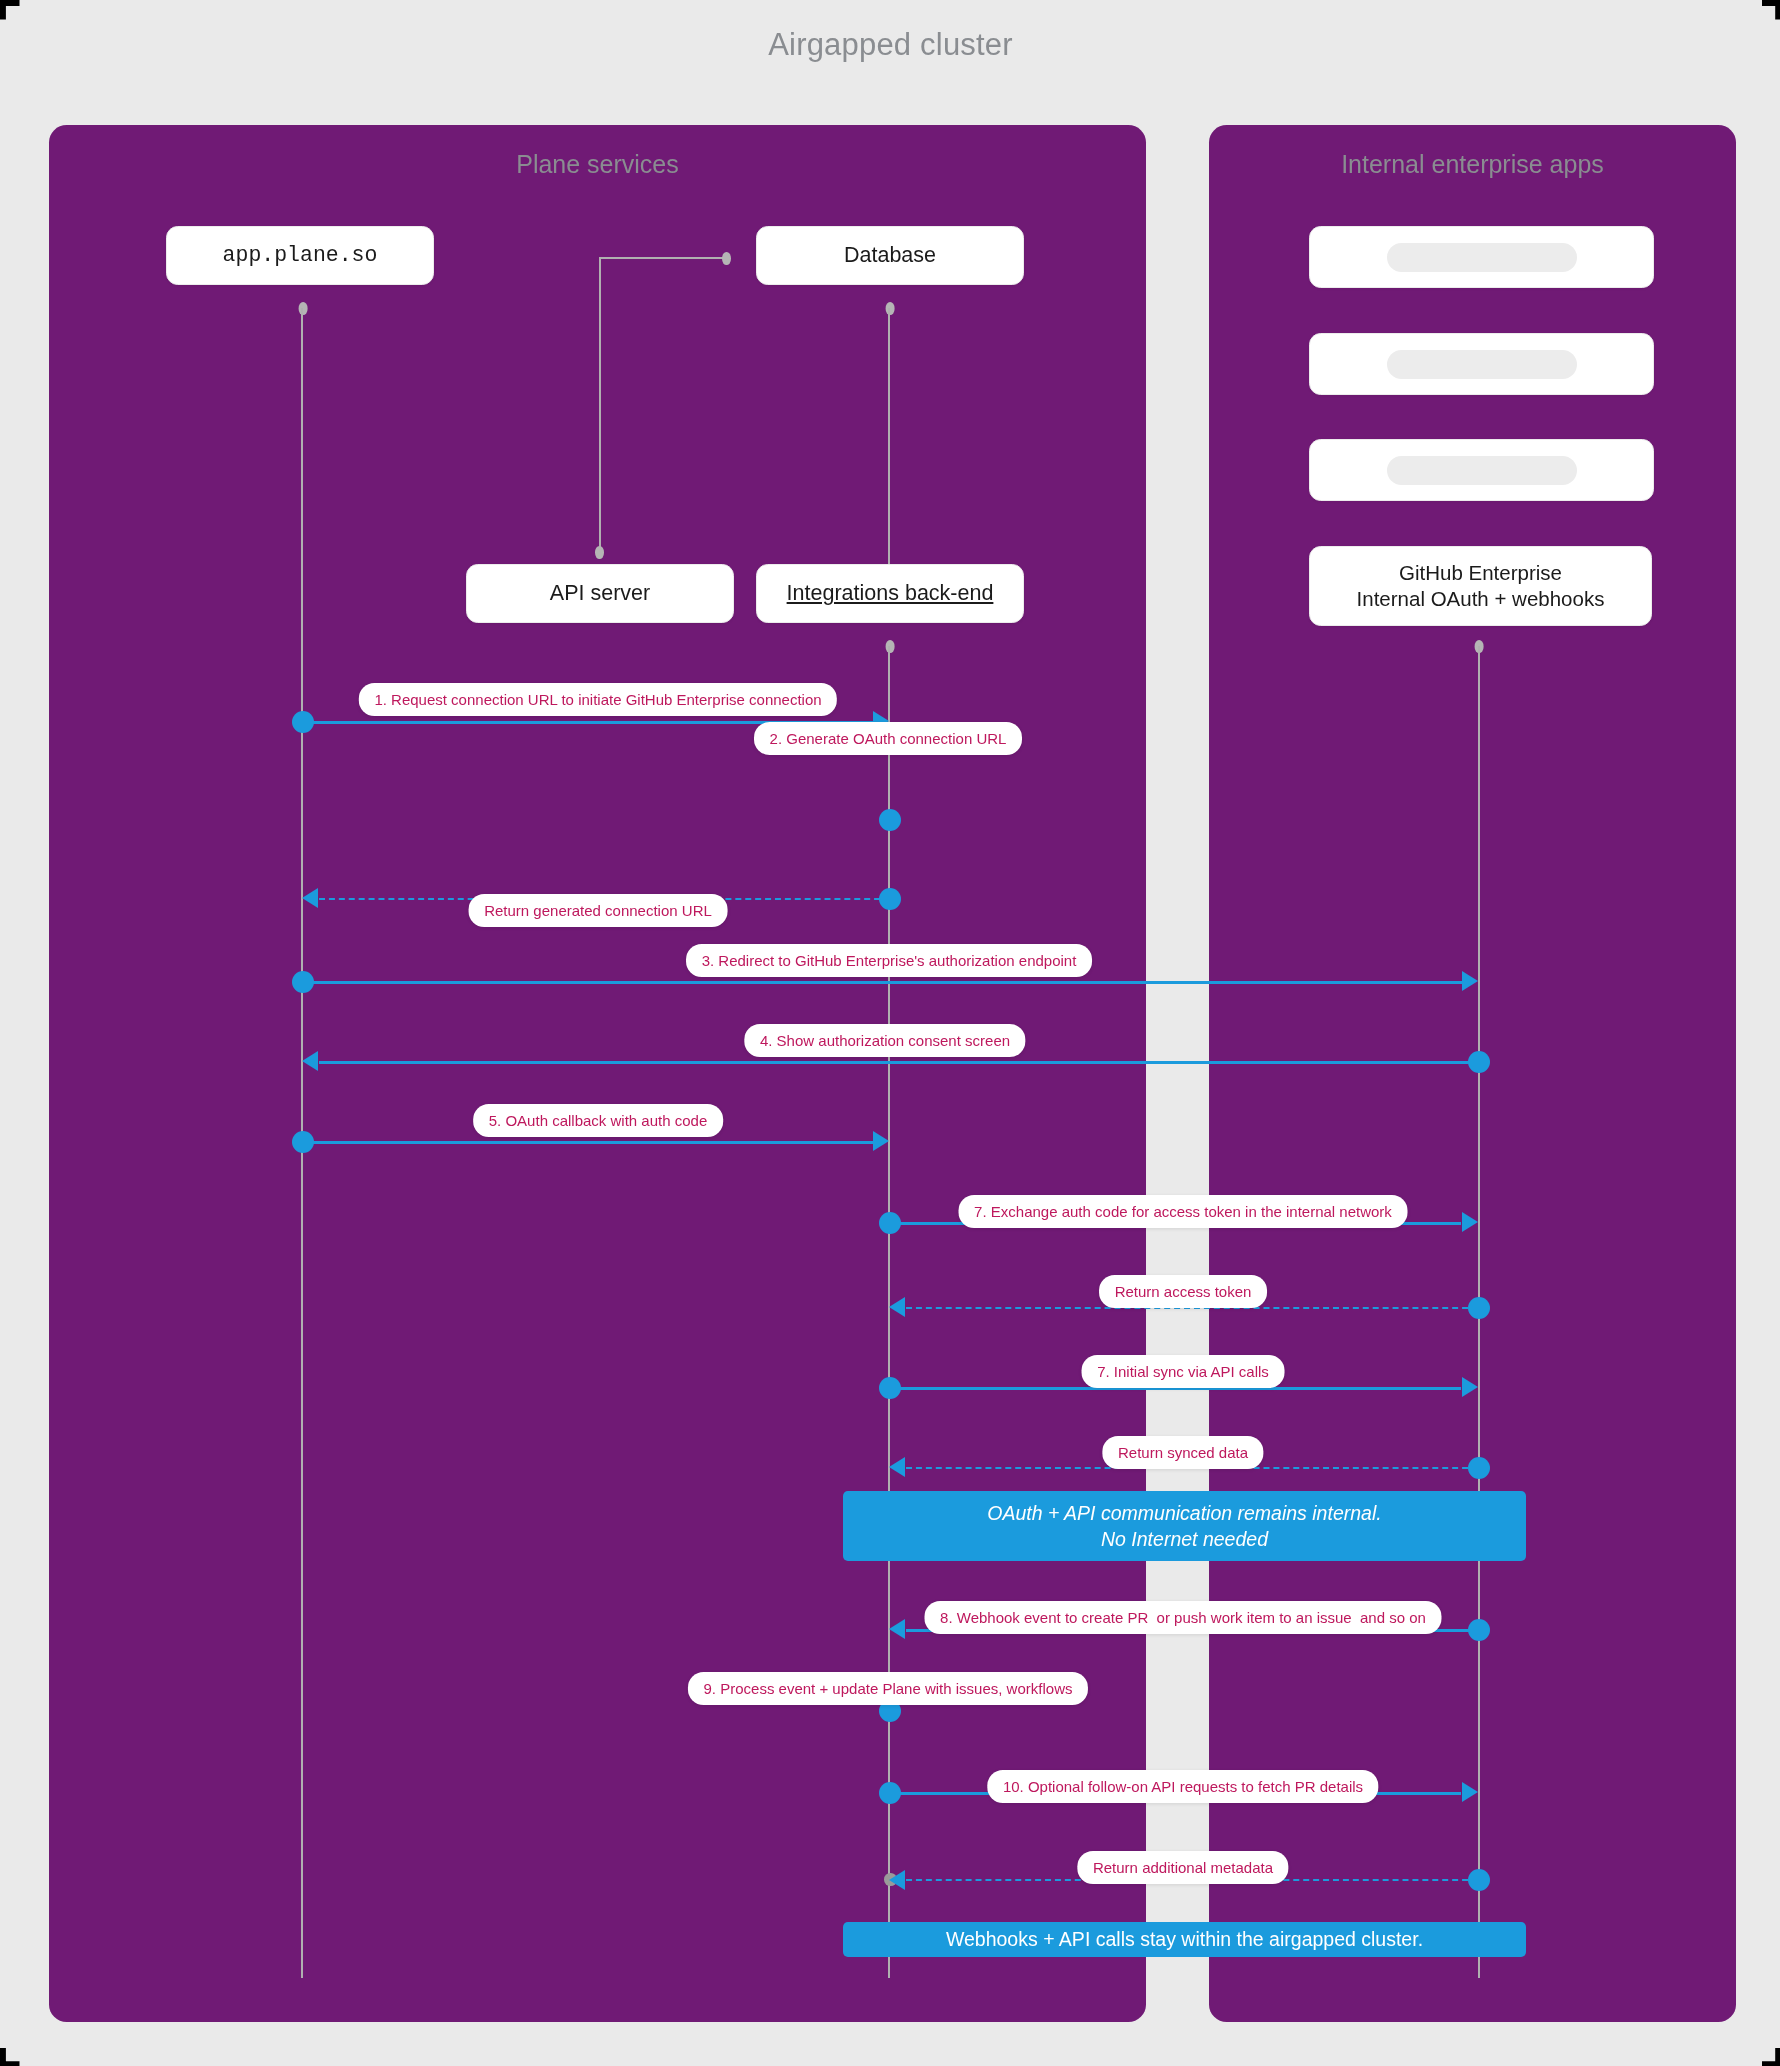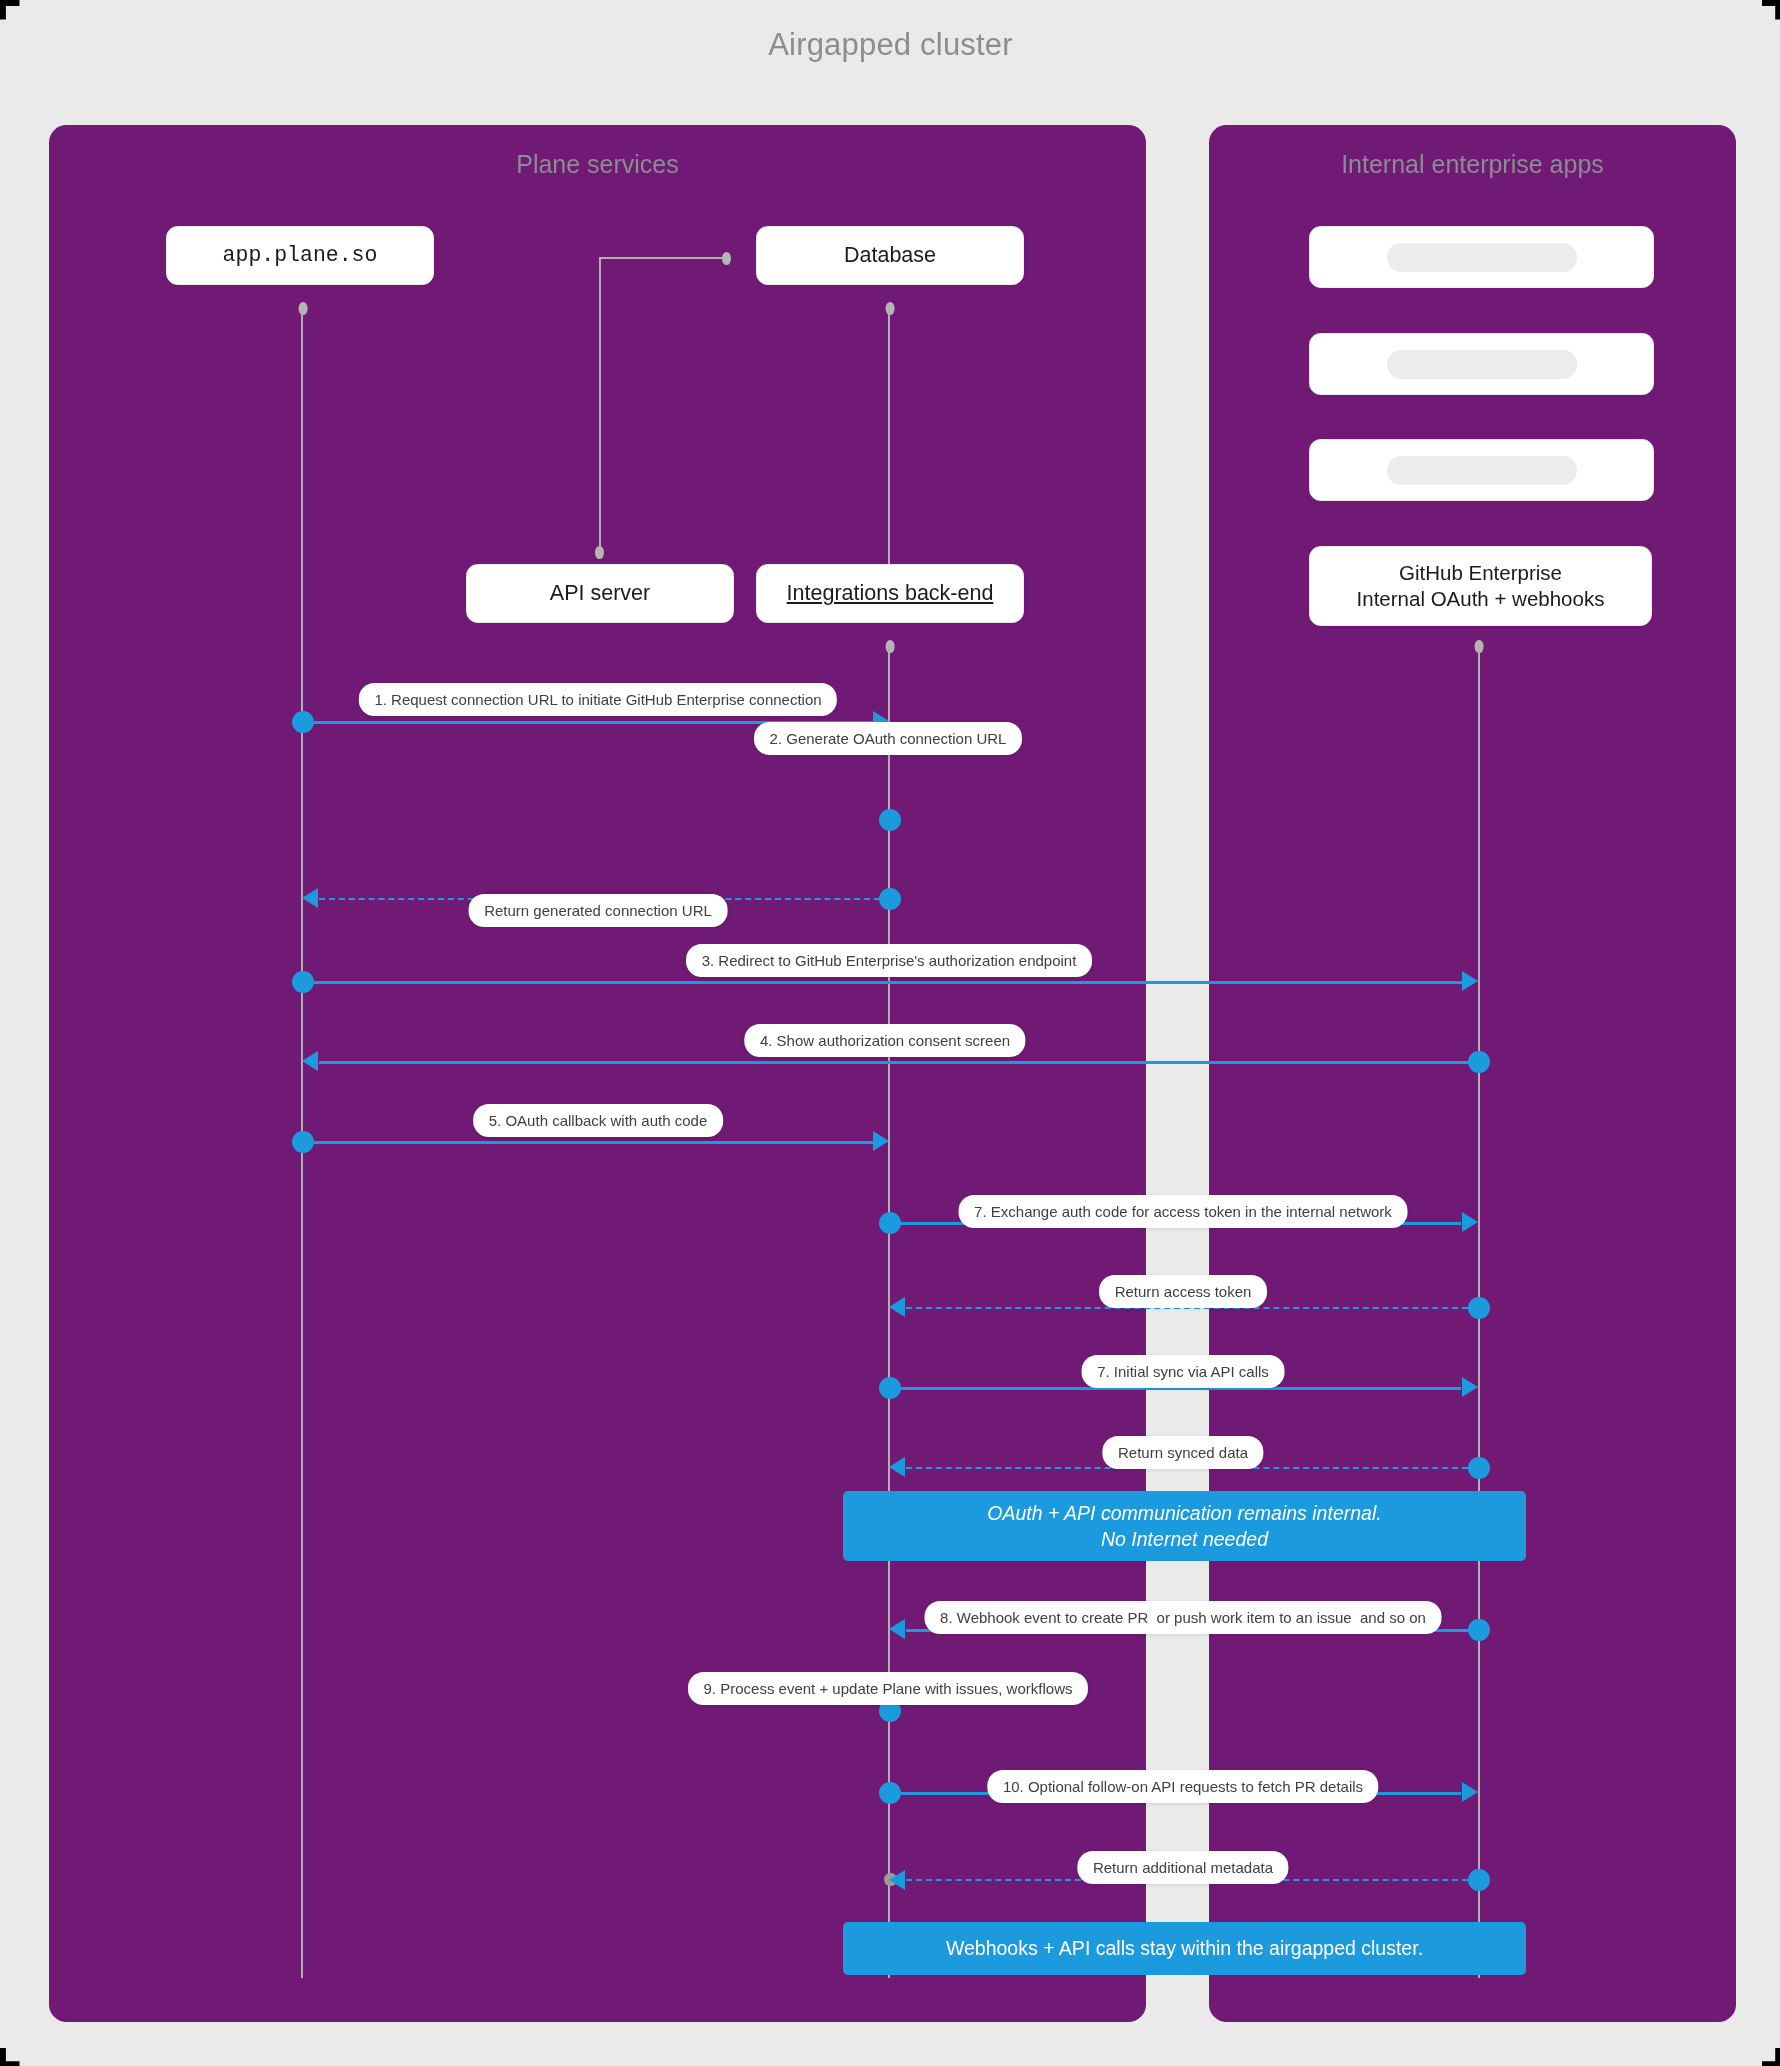--- a/index.html
+++ b/index.html
@@ -72,21 +72,21 @@
   .dot{
     position:absolute;width:22.4px;height:22.4px;border-radius:50%;background:#1b9bdd;
   }
   .dot-gray{
     position:absolute;width:12.7px;height:12.7px;border-radius:50%;background:#9a9a9a;
   }
 
   .label{
     position:absolute;background:#fff;border-radius:15.6px;
     box-shadow:0 1px 3.9px rgba(0,0,0,.10);
-    padding:6.8px 15.6px;font-size:15px;color:#404040;white-space:pre;
+    padding:6.8px 15.6px;font-size:15px;color:#be185d;white-space:pre;
     transform:translateX(-50%);line-height:1.3;
   }
 
   .note{
     position:absolute;background:#1b9bdd;color:#fff;border-radius:4.9px;
     display:flex;align-items:center;justify-content:center;text-align:center;
     font-size:19.5px;line-height:1.35;font-weight:400;
   }
 </style>
 </head>
@@ -212,14 +212,14 @@
 <div class="msg-line" style="left:889px;top:1792px;width:572px;"></div>
 <div class="arrow-r" style="left:1462px;top:1782px;"></div>
 <div class="label" style="left:1183px;top:1770px;">10. Optional follow-on API requests to fetch PR details</div>
 
 <div class="dot" style="left:1468px;top:1869px;"></div>
 <div class="dot-gray" style="left:884px;top:1873px;"></div>
 <div class="msg-line dashed" style="left:906px;top:1879px;width:572px;"></div>
 <div class="arrow-l" style="left:889px;top:1870px;"></div>
 <div class="label" style="left:1183px;top:1851px;">Return additional metadata</div>
 
-<div class="note" style="left:843px;top:1922px;width:683px;height:53px;">Webhooks + API calls stay within the airgapped cluster.</div>
+<div class="note" style="left:843px;top:1922px;width:683px;height:35px;">Webhooks + API calls stay within the airgapped cluster.</div>
 
 
 </body></html>

